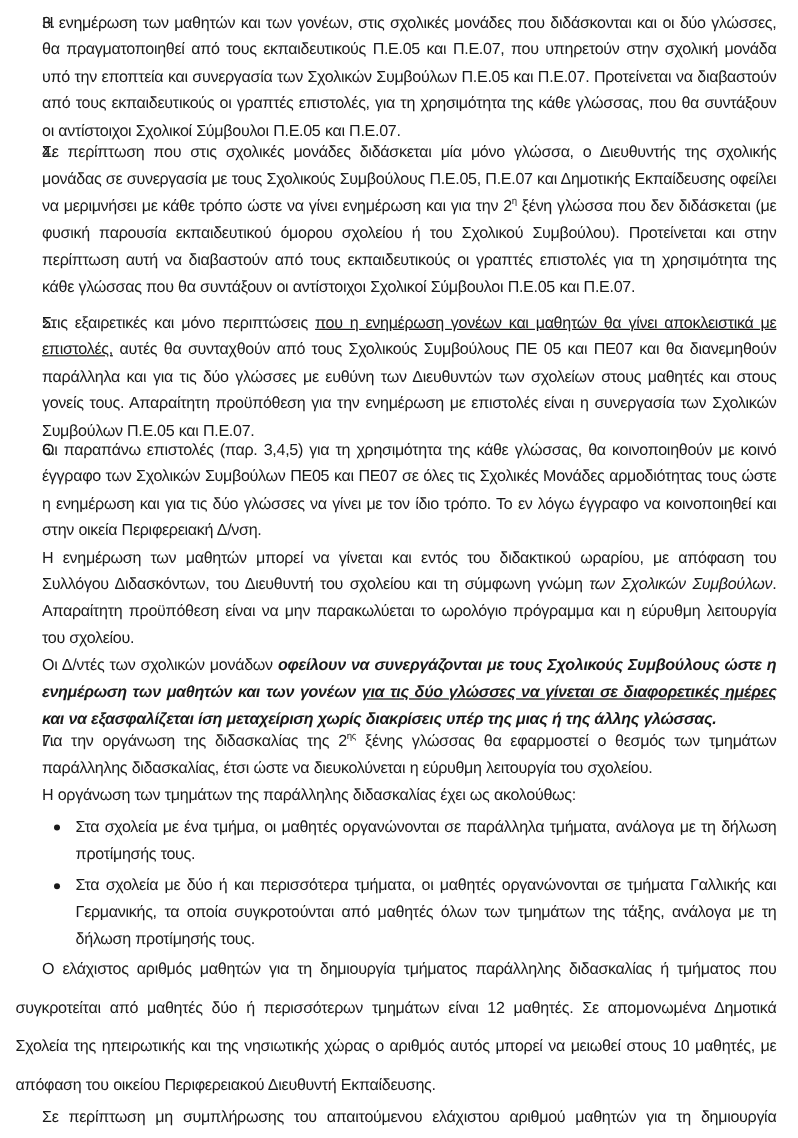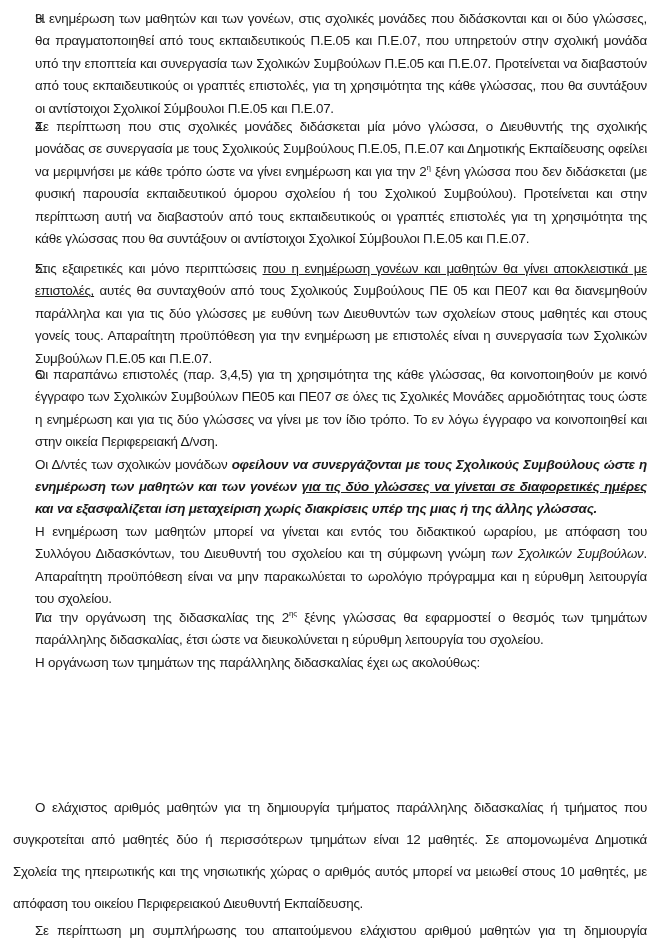--- a/index.html
+++ b/index.html
@@ -102,31 +102,39 @@
     <span class="num">5.</span>
     <div class="body">
       <p><span>Στις εξαιρετικές και μόνο περιπτώσεις </span><span class="u">που η ενημέρωση γονέων και μαθητών θα γίνει αποκλειστικά με επιστολές,</span><span> αυτές θα συνταχθούν από τους Σχολικούς Συμβούλους ΠΕ 05 και ΠΕ07 και θα διανεμηθούν παράλληλα και για τις δύο γλώσσες με ευθύνη των Διευθυντών των σχολείων στους μαθητές και στους γονείς τους. Απαραίτητη προϋπόθεση για την ενημέρωση με επιστολές είναι η συνεργασία  των Σχολικών Συμβούλων Π.Ε.05 και Π.Ε.07.</span></p>
     </div>
   </div>
 
   <div class="item" style="top:364px;">
     <span class="num">6.</span>
     <div class="body">
       <p>Οι παραπάνω επιστολές (παρ. 3,4,5)  για τη χρησιμότητα της κάθε γλώσσας, θα κοινοποιηθούν με κοινό έγγραφο των Σχολικών Συμβούλων ΠΕ05 και ΠΕ07  σε όλες τις Σχολικές Μονάδες αρμοδιότητας τους ώστε η ενημέρωση και για τις δύο γλώσσες να γίνει με τον ίδιο τρόπο.  Το εν λόγω έγγραφο να κοινοποιηθεί και στην οικεία Περιφερειακή Δ/νση.</p>
+      <p><span>Η ενημέρωση των μαθητών μπορεί να γίνεται και εντός του διδακτικού ωραρίου, με απόφαση του Συλλόγου Διδασκόντων, του Διευθυντή του σχολείου και τη σύμφωνη γνώμη </span><span class="i">των Σχολικών Συμβούλων</span><span>. Απαραίτητη προϋπόθεση είναι να μην παρακωλύεται το ωρολόγιο πρόγραμμα και η εύρυθμη λειτουργία του σχολείου.</span></p>
       <p><span>Οι  Δ/ντές των σχολικών μονάδων </span><span class="bi">οφείλουν να συνεργάζονται με τους Σχολικούς Συμβούλους ώστε η ενημέρωση των μαθητών και των γονέων </span><span class="bi u">για τις δύο γλώσσες να γίνεται σε διαφορετικές ημέρες</span><span class="bi"> και να εξασφαλίζεται ίση μεταχείριση χωρίς διακρίσεις υπέρ της μιας ή της άλλης γλώσσας.</span></p>
-      <p><span>Η ενημέρωση των μαθητών μπορεί να γίνεται και εντός του διδακτικού ωραρίου, με απόφαση του Συλλόγου Διδασκόντων, του Διευθυντή του σχολείου και τη σύμφωνη γνώμη </span><span class="i">των Σχολικών Συμβούλων</span><span>. Απαραίτητη προϋπόθεση είναι να μην παρακωλύεται το ωρολόγιο πρόγραμμα και η εύρυθμη λειτουργία του σχολείου.</span></p>
     </div>
   </div>
 
   <div class="item" style="top:607px;">
     <span class="num">7.</span>
     <div class="body">
       <p><span>Για την οργάνωση της διδασκαλίας της 2</span><sup>ης</sup><span> ξένης γλώσσας θα εφαρμοστεί ο θεσμός των τμημάτων παράλληλης διδασκαλίας, έτσι ώστε να διευκολύνεται η εύρυθμη λειτουργία του σχολείου.</span></p>
       <p>Η οργάνωση των τμημάτων της παράλληλης διδασκαλίας έχει ως ακολούθως:</p>
       <ul class="bullets">
+        <li>
+          <span class="dot"></span>
+          <span>Στα σχολεία με ένα τμήμα, οι μαθητές οργανώνονται σε παράλληλα τμήματα, ανάλογα με τη δήλωση προτίμησής τους.</span>
+        </li>
+        <li>
+          <span class="dot"></span>
+          <span>Στα σχολεία με δύο ή και περισσότερα τμήματα, οι μαθητές οργανώνονται σε τμήματα Γαλλικής και Γερμανικής, τα οποία συγκροτούνται από μαθητές όλων των τμημάτων της τάξης, ανάλογα με τη δήλωση προτίμησής τους.</span>
+        </li>
       </ul>
     </div>
   </div>
 
   <p class="para" style="top:792px;">Ο ελάχιστος αριθμός μαθητών για τη δημιουργία τμήματος παράλληλης διδασκαλίας ή τμήματος που συγκροτείται από μαθητές δύο ή περισσότερων τμημάτων είναι 12 μαθητές. Σε απομονωμένα Δημοτικά Σχολεία της ηπειρωτικής και της νησιωτικής χώρας ο αριθμός αυτός μπορεί να μειωθεί στους 10 μαθητές, με απόφαση του οικείου Περιφερειακού Διευθυντή Εκπαίδευσης.</p>
   <p class="para" style="top:915px;">Σε περίπτωση μη συμπλήρωσης του απαιτούμενου ελάχιστου αριθμού μαθητών για τη δημιουργία τμήματος σε μία γλώσσα προτίμησης, τότε οι μαθητές ακολουθούν υποχρεωτικά την επιλογή με τις περισσότερες προτιμήσεις.</p>
 
 </div>
 
 </body></html>

